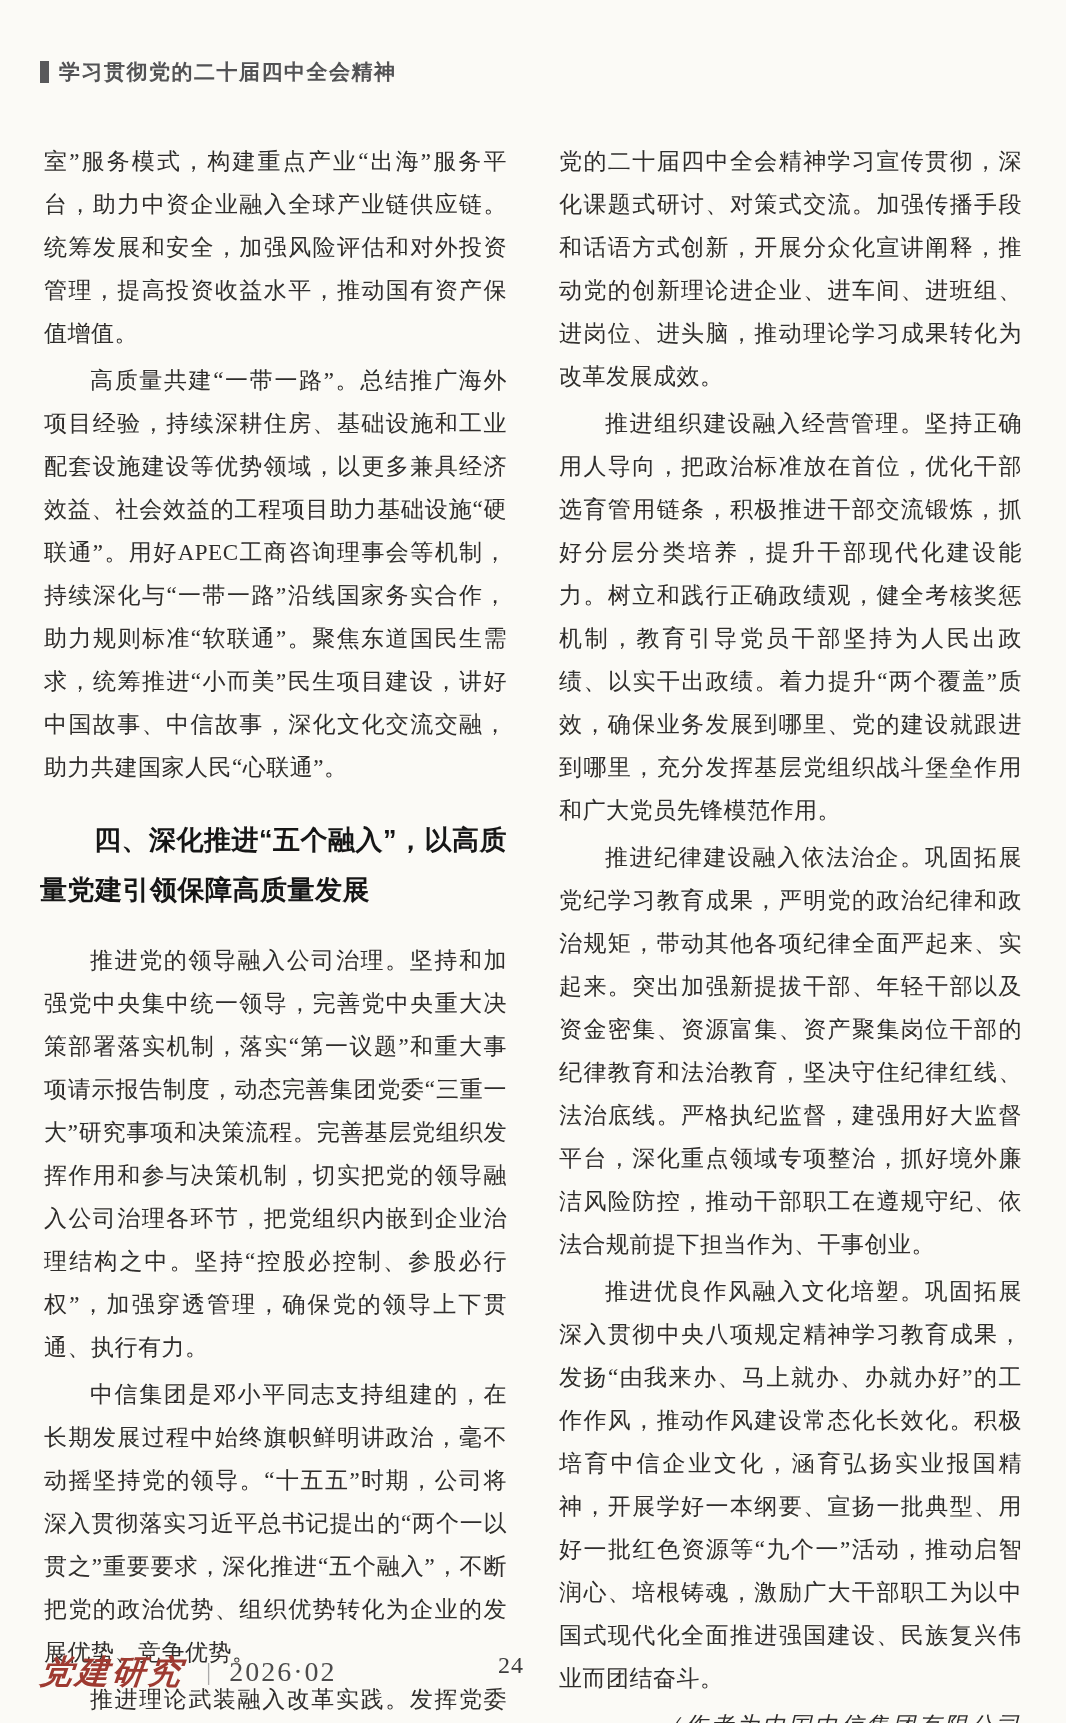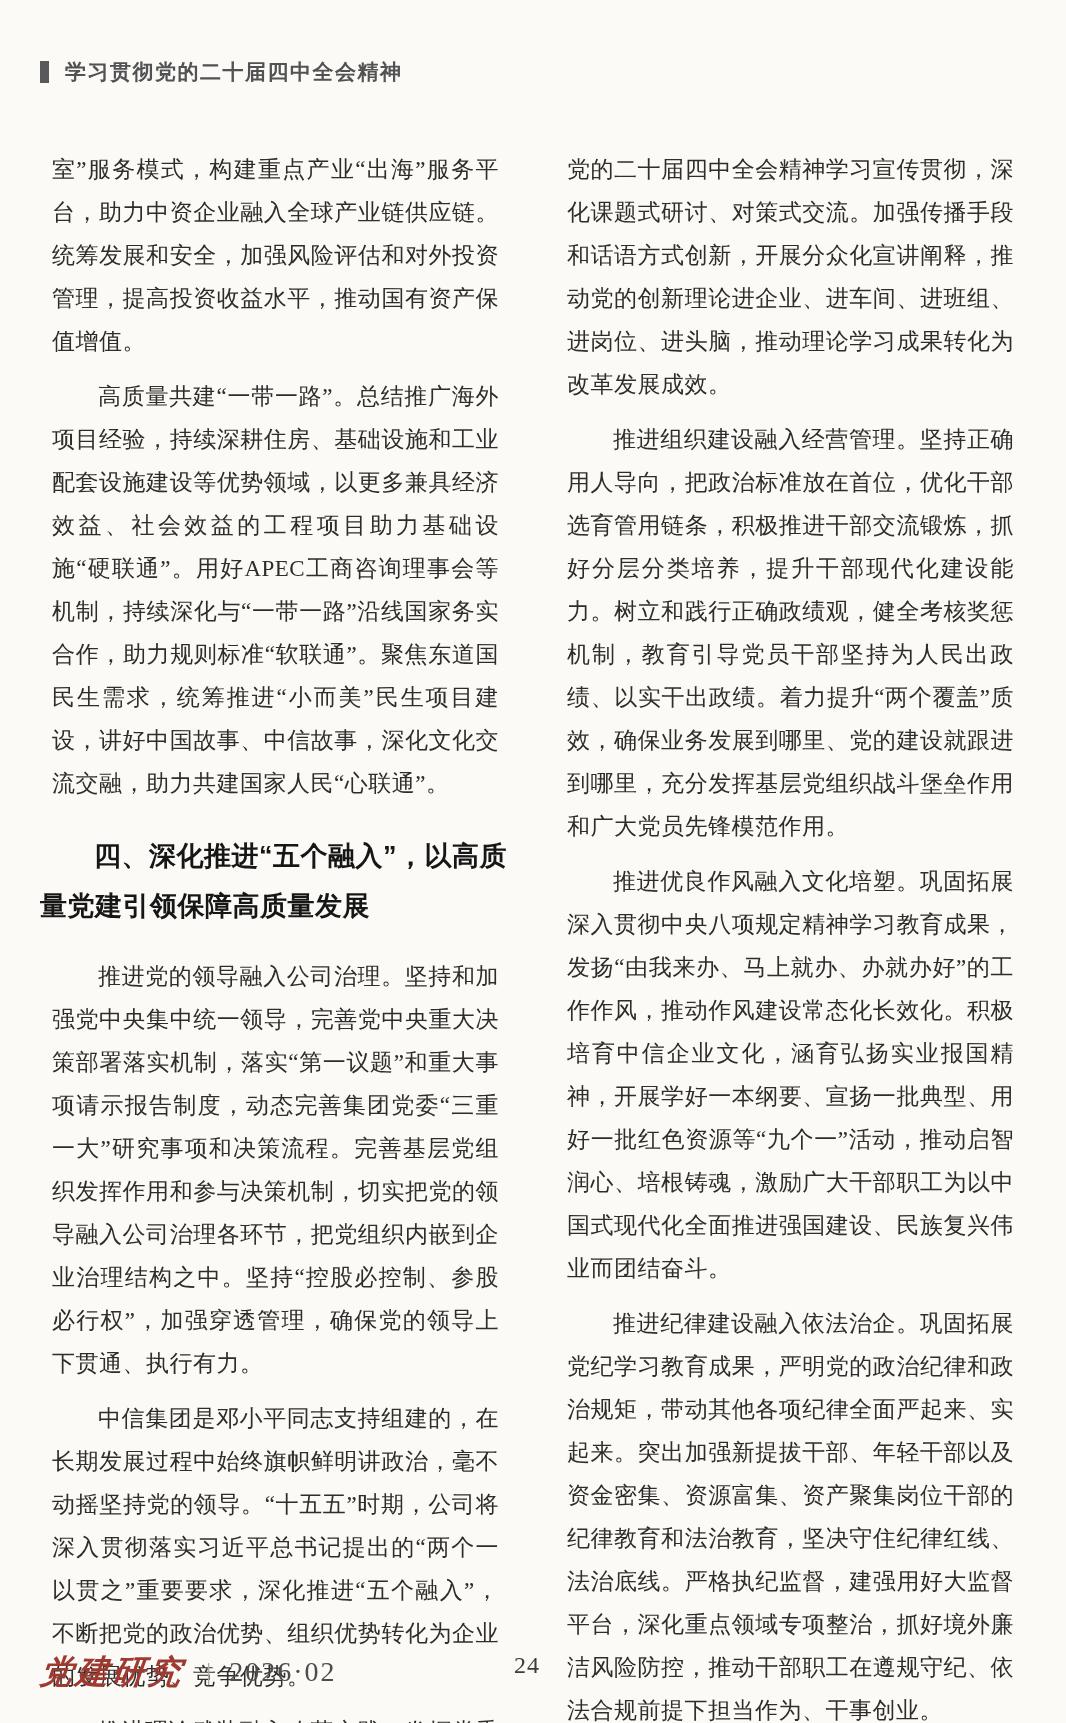--- a/index.html
+++ b/index.html
@@ -8,37 +8,37 @@
     width:1066px;height:1723px;
     margin:0 auto;
     background:#fbfaf6;
     font-family:"Liberation Serif","DejaVu Serif",serif;
     color:#2f2d2b;
     overflow:hidden;
   }
   
   .header-strip{
     position:absolute;top:58px;left:40px;
-    display:flex;align-items:center;gap:16px;
+    display:flex;align-items:center;gap:10px;
   }
   .header-bar{
     width:9px;height:22px;background:#59595b;flex:0 0 auto;
   }
   .header-text{
     font-family:"Liberation Sans","DejaVu Sans",sans-serif;
     font-weight:bold;font-size:21px;color:#525254;letter-spacing:1.5px;
   }
   
   .columns{
     position:absolute;top:136px;left:40px;right:40px;
     display:flex;gap:44px;
   }
   .col{width:471px;flex:0 0 auto;}
   .para{
-    margin:12px;
+    margin:4px;
     font-size:23px;line-height:43px;
     text-align:justify;
     text-indent:2em;
     letter-spacing:0.5px;
   }
   .para.continuation{text-indent:0;}
   .section-heading{
     font-family:"Liberation Sans","DejaVu Sans",sans-serif;
     font-weight:bold;
     font-size:27px;line-height:50px;
@@ -71,21 +71,21 @@
     transform:skewX(-6deg);
     display:inline-block;
   }
   .footer-sep{
     color:#aaaaaa;font-size:26px;font-weight:300;margin:0 18px 0 22px;
   }
   .footer-issue{
     font-size:28px;color:#4c4c4c;letter-spacing:2px;
   }
   .page-number{
-    position:absolute;left:474px;top:8px;
+    position:absolute;left:458px;top:8px;
     font-size:24px;color:#3c3c3c;letter-spacing:1px;
   }
 </style>
 </head>
 <body>
 
 <div class="page">
 
   <div class="header-strip">
     <span class="header-bar"></span>
@@ -99,22 +99,22 @@
       <p class="para">高质量共建“一带一路”。总结推广海外项目经验，持续深耕住房、基础设施和工业配套设施建设等优势领域，以更多兼具经济效益、社会效益的工程项目助力基础设施“硬联通”。用好APEC工商咨询理事会等机制，持续深化与“一带一路”沿线国家务实合作，助力规则标准“软联通”。聚焦东道国民生需求，统筹推进“小而美”民生项目建设，讲好中国故事、中信故事，深化文化交流交融，助力共建国家人民“心联通”。</p>
       <h2 class="section-heading">四、深化推进“五个融入”，以高质量党建引领保障高质量发展</h2>
       <p class="para">推进党的领导融入公司治理。坚持和加强党中央集中统一领导，完善党中央重大决策部署落实机制，落实“第一议题”和重大事项请示报告制度，动态完善集团党委“三重一大”研究事项和决策流程。完善基层党组织发挥作用和参与决策机制，切实把党的领导融入公司治理各环节，把党组织内嵌到企业治理结构之中。坚持“控股必控制、参股必行权”，加强穿透管理，确保党的领导上下贯通、执行有力。</p>
       <p class="para">中信集团是邓小平同志支持组建的，在长期发展过程中始终旗帜鲜明讲政治，毫不动摇坚持党的领导。“十五五”时期，公司将深入贯彻落实习近平总书记提出的“两个一以贯之”重要要求，深化推进“五个融入”，不断把党的政治优势、组织优势转化为企业的发展优势、竞争优势。</p>
       <p class="para">推进理论武装融入改革实践。发挥党委理论学习中心组示范作用，突出学习贯彻习近平新时代中国特色社会主义思想主题主线，抓好</p>
     </section>
 
     <section class="col">
       <p class="para continuation">党的二十届四中全会精神学习宣传贯彻，深化课题式研讨、对策式交流。加强传播手段和话语方式创新，开展分众化宣讲阐释，推动党的创新理论进企业、进车间、进班组、进岗位、进头脑，推动理论学习成果转化为改革发展成效。</p>
       <p class="para">推进组织建设融入经营管理。坚持正确用人导向，把政治标准放在首位，优化干部选育管用链条，积极推进干部交流锻炼，抓好分层分类培养，提升干部现代化建设能力。树立和践行正确政绩观，健全考核奖惩机制，教育引导党员干部坚持为人民出政绩、以实干出政绩。着力提升“两个覆盖”质效，确保业务发展到哪里、党的建设就跟进到哪里，充分发挥基层党组织战斗堡垒作用和广大党员先锋模范作用。</p>
+      <p class="para">推进纪律建设融入依法治企。巩固拓展党纪学习教育成果，严明党的政治纪律和政治规矩，带动其他各项纪律全面严起来、实起来。突出加强新提拔干部、年轻干部以及资金密集、资源富集、资产聚集岗位干部的纪律教育和法治教育，坚决守住纪律红线、法治底线。严格执纪监督，建强用好大监督平台，深化重点领域专项整治，抓好境外廉洁风险防控，推动干部职工在遵规守纪、依法合规前提下担当作为、干事创业。</p>
       <p class="para">推进优良作风融入文化培塑。巩固拓展深入贯彻中央八项规定精神学习教育成果，发扬“由我来办、马上就办、办就办好”的工作作风，推动作风建设常态化长效化。积极培育中信企业文化，涵育弘扬实业报国精神，开展学好一本纲要、宣扬一批典型、用好一批红色资源等“九个一”活动，推动启智润心、培根铸魂，激励广大干部职工为以中国式现代化全面推进强国建设、民族复兴伟业而团结奋斗。</p>
-      <p class="para">推进纪律建设融入依法治企。巩固拓展党纪学习教育成果，严明党的政治纪律和政治规矩，带动其他各项纪律全面严起来、实起来。突出加强新提拔干部、年轻干部以及资金密集、资源富集、资产聚集岗位干部的纪律教育和法治教育，坚决守住纪律红线、法治底线。严格执纪监督，建强用好大监督平台，深化重点领域专项整治，抓好境外廉洁风险防控，推动干部职工在遵规守纪、依法合规前提下担当作为、干事创业。</p>
       <p class="author">（作者为中国中信集团有限公司</p>
       <p class="author line2">党委书记、董事长）</p>
     </section>
 
   </div>
 
   <div class="footer">
     <span class="journal-logo">党建研究</span>
     <span class="footer-sep">|</span>
     <span class="footer-issue">2026·02</span>

